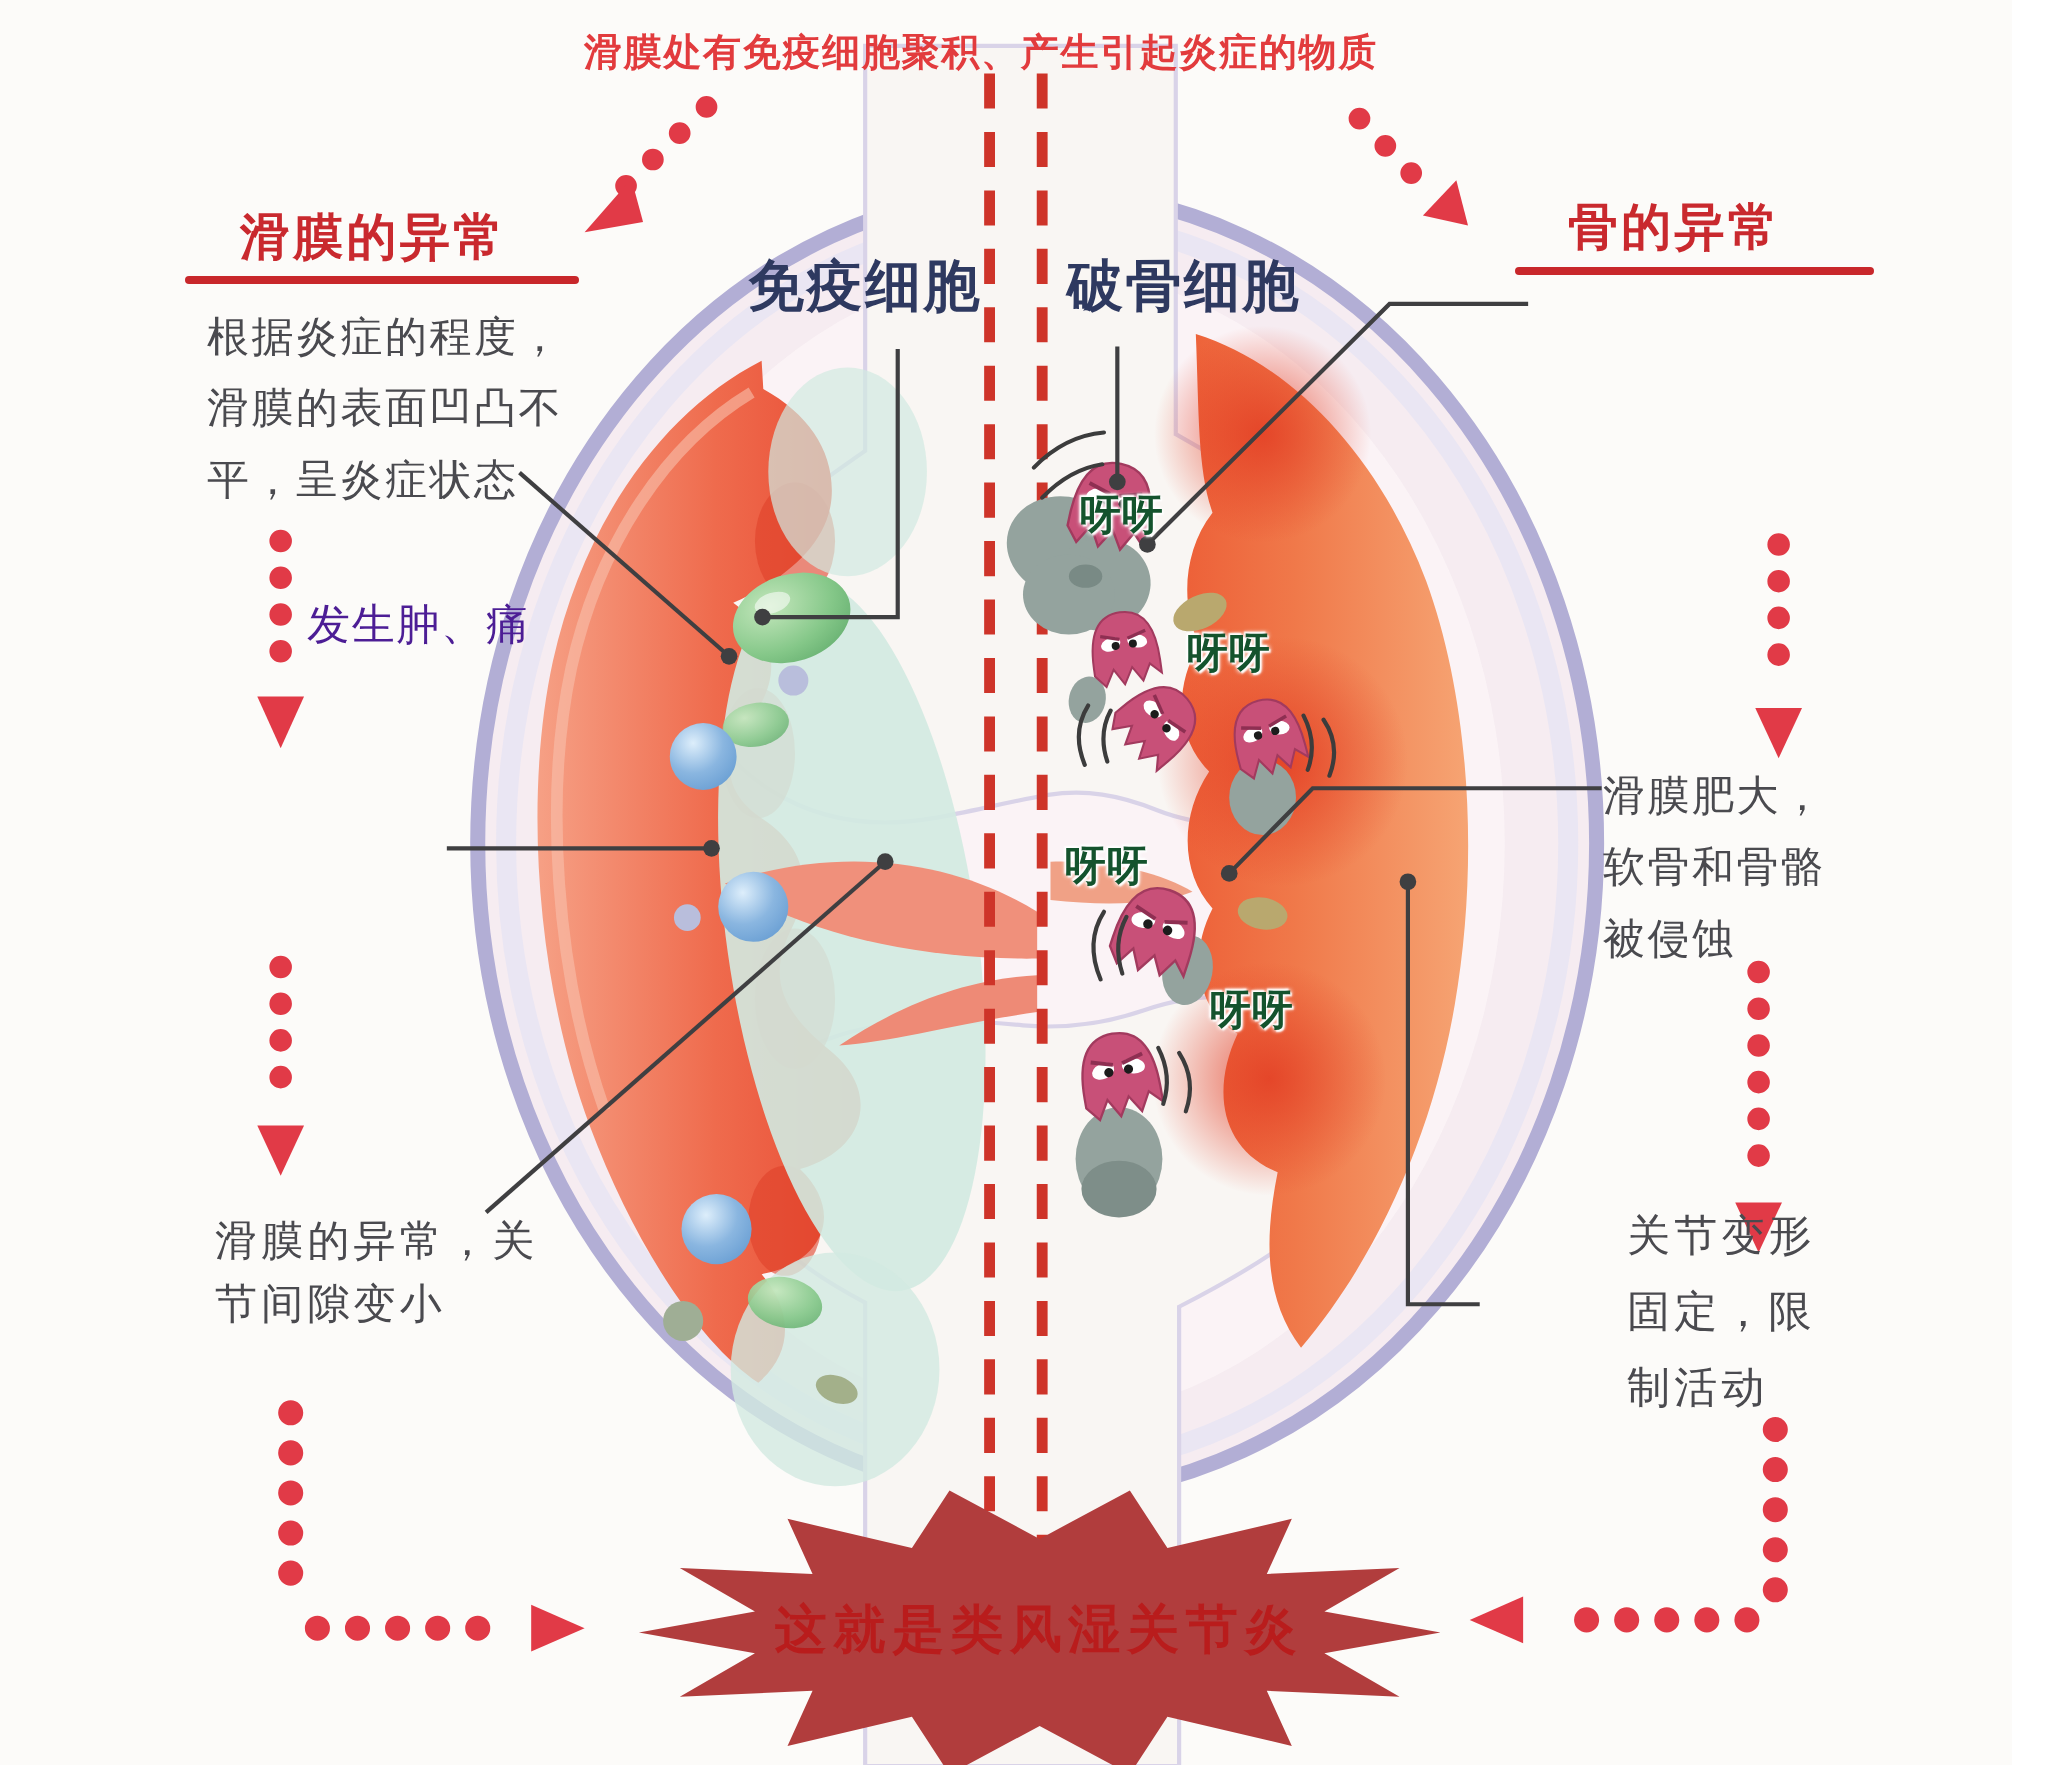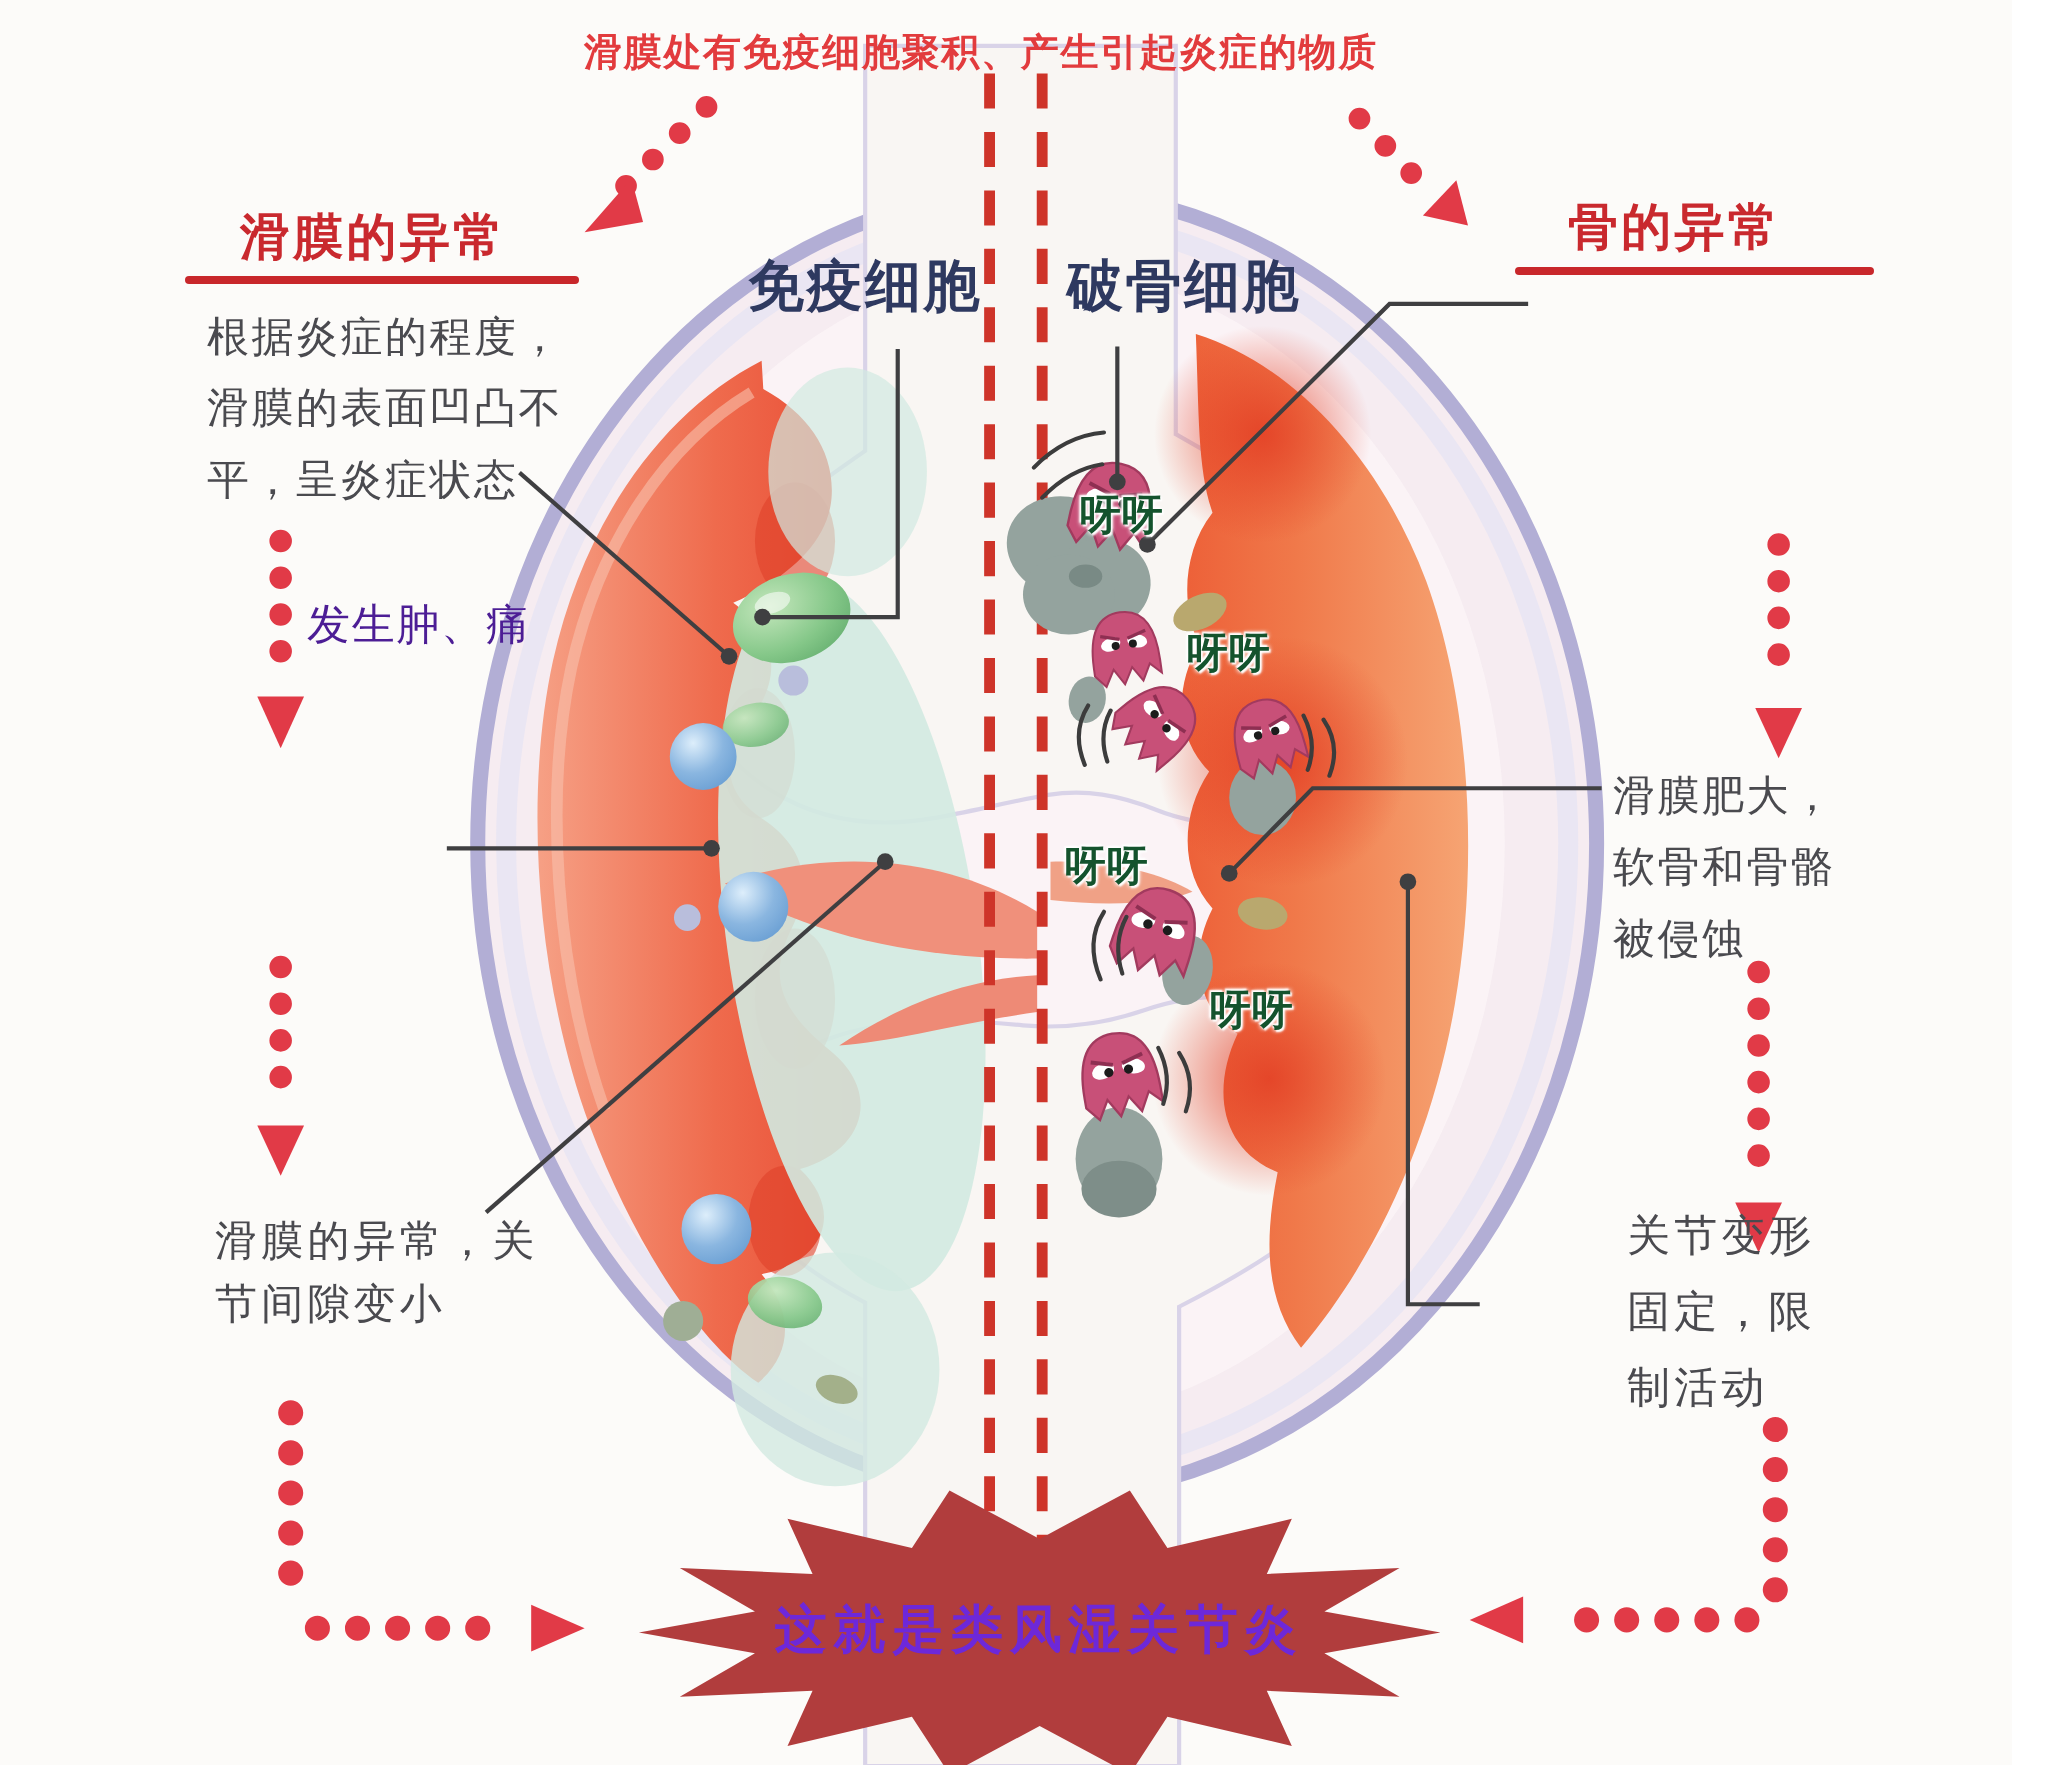--- a/index.html
+++ b/index.html
@@ -19,36 +19,36 @@
   .h-right{left:1568px;top:194px;}
   .rule{position:absolute;height:8.3px;background:#c8272b;border-radius:4.2px;}
   .rule-left{left:185px;top:276px;width:394px;}
   .rule-right{left:1515px;top:267px;width:359px;}
   .body-gray{color:#4a4a4f;font-weight:500;}
   .p-l1{left:207px;top:301px;width:376px;font-size:42px;line-height:1.7;letter-spacing:2.5px;}
   .note{left:307px;top:596px;font-size:43px;color:#4c1d95;letter-spacing:1.7px;white-space:nowrap;}
   .p-l2{left:205px;top:761px;width:217px;font-size:43px;line-height:1.45;letter-spacing:4.2px;}
   .p-l3{left:215px;top:1209px;width:334px;font-size:42px;line-height:1.5;letter-spacing:4.2px;}
   .p-r1{left:1530px;top:299px;width:326px;font-size:42px;line-height:1.88;letter-spacing:2.5px;}
-  .p-r2{left:1603px;top:760px;width:234px;font-size:42px;line-height:1.7;letter-spacing:2.5px;margin-left:10px;}
+  .p-r2{left:1603px;top:760px;width:234px;font-size:42px;line-height:1.7;letter-spacing:2.5px;}
   .p-r3{left:1627px;top:1197px;width:200px;font-size:43px;line-height:1.77;letter-spacing:4.2px;}
   .cell-label{font-size:56px;font-weight:700;color:#2e3960;letter-spacing:2.5px;white-space:nowrap;}
   .lab-immune{left:748px;top:249px;}
   .lab-osteo{left:1067px;top:249px;}
   .cry{
     font-size:42px;font-weight:700;color:#14532d;white-space:nowrap;
     text-shadow:0 0 5px #fff,0 0 5px #fff,1.7px 1.7px 1.7px #fff,-1.7px -1.7px 1.7px #fff;
   }
   .cry1{left:1079px;top:487px;}
   .cry2{left:1186px;top:625px;}
   .cry3{left:1064px;top:838px;}
   .cry4{left:1209px;top:982px;}
   .burst-text{
     left:1039px;top:1630px;transform:translate(-50%,-50%);
-    font-size:52px;font-weight:800;color:#6d28d9;letter-spacing:6.7px;white-space:nowrap;
+    font-size:52px;font-weight:800;color:#b91c1c;letter-spacing:6.7px;white-space:nowrap;
   }
 </style>
 </head>
 <body>
 
 <div id="stage">
 
   <svg id="art" viewBox="0 0 2480 2115">
     <defs>
       <linearGradient id="gradSynL" x1="0" y1="0" x2="1" y2="0">

